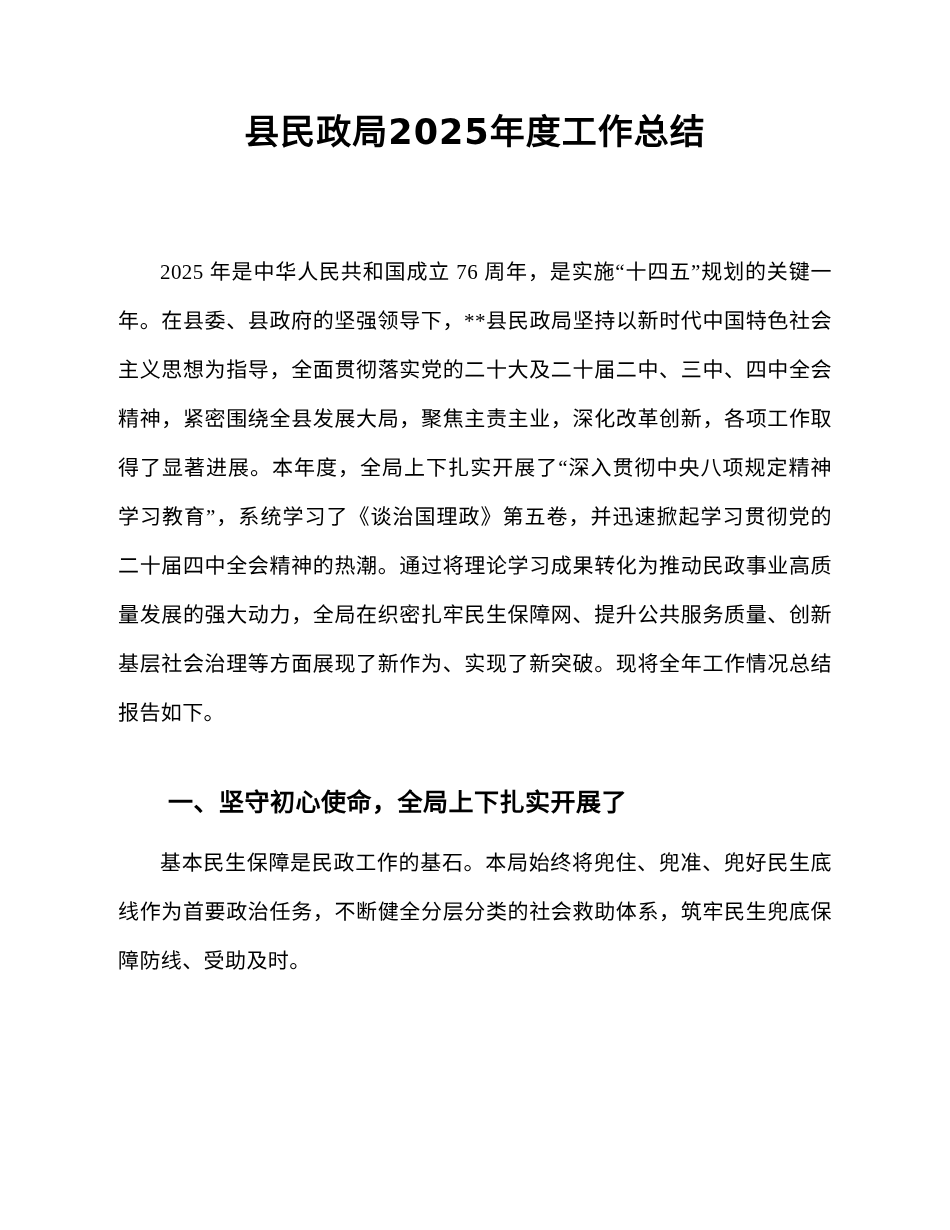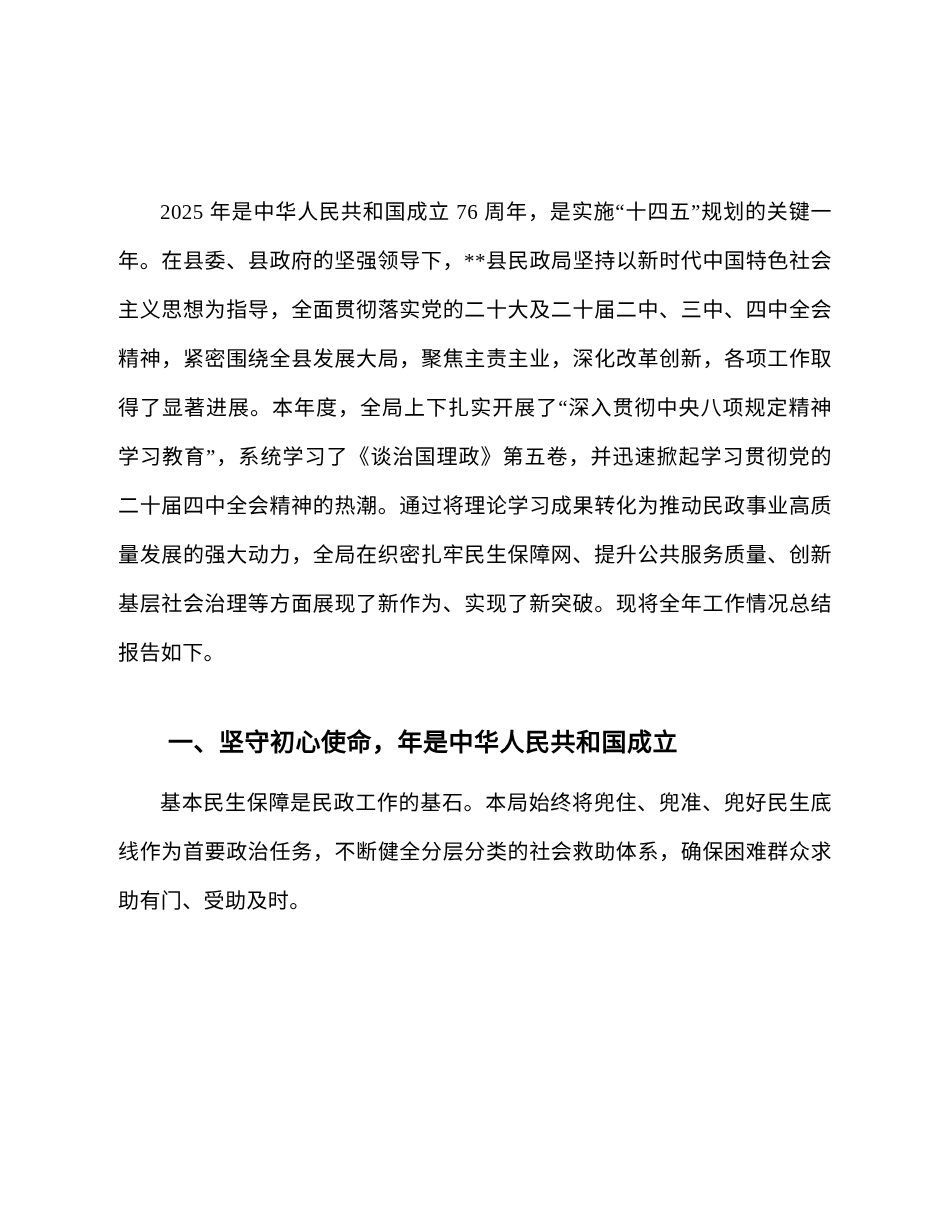--- a/index.html
+++ b/index.html
@@ -52,26 +52,27 @@
     letter-spacing: 0.5px;
     margin: 26px 0 12px 0;
   }
   .spacer-sm { height: 14px; }
 </style>
 </head>
 <body>
 
 <div class="page">
 
+  <h1 class="doc-title">县民政局2025年度工作总结</h1>
 
   <div class="body-block">
 
     <p class="para">2025 年是中华人民共和国成立 76 周年，是实施“十四五”规划的关键一年。在县委、县政府的坚强领导下，**县民政局坚持以新时代中国特色社会主义思想为指导，全面贯彻落实党的二十大及二十届二中、三中、四中全会精神，紧密围绕全县发展大局，聚焦主责主业，深化改革创新，各项工作取得了显著进展。本年度，全局上下扎实开展了“深入贯彻中央八项规定精神学习教育”，系统学习了《谈治国理政》第五卷，并迅速掀起学习贯彻党的二十届四中全会精神的热潮。通过将理论学习成果转化为推动民政事业高质量发展的强大动力，全局在织密扎牢民生保障网、提升公共服务质量、创新基层社会治理等方面展现了新作为、实现了新突破。现将全年工作情况总结报告如下。</p>
 
     <div class="spacer-sm"></div>
 
-    <h2 class="section-head">一、坚守初心使命，年是中华人民共和国成立</h2>
+    <h2 class="section-head">一、坚守初心使命，全局上下扎实开展了</h2>
 
-    <p class="para">基本民生保障是民政工作的基石。本局始终将兜住、兜准、兜好民生底线作为首要政治任务，不断健全分层分类的社会救助体系，确保困难群众求助有门、受助及时。</p>
+    <p class="para">基本民生保障是民政工作的基石。本局始终将兜住、兜准、兜好民生底线作为首要政治任务，不断健全分层分类的社会救助体系，筑牢民生兜底保障防线、受助及时。</p>
 
   </div>
 
 </div>
 
 </body></html>

